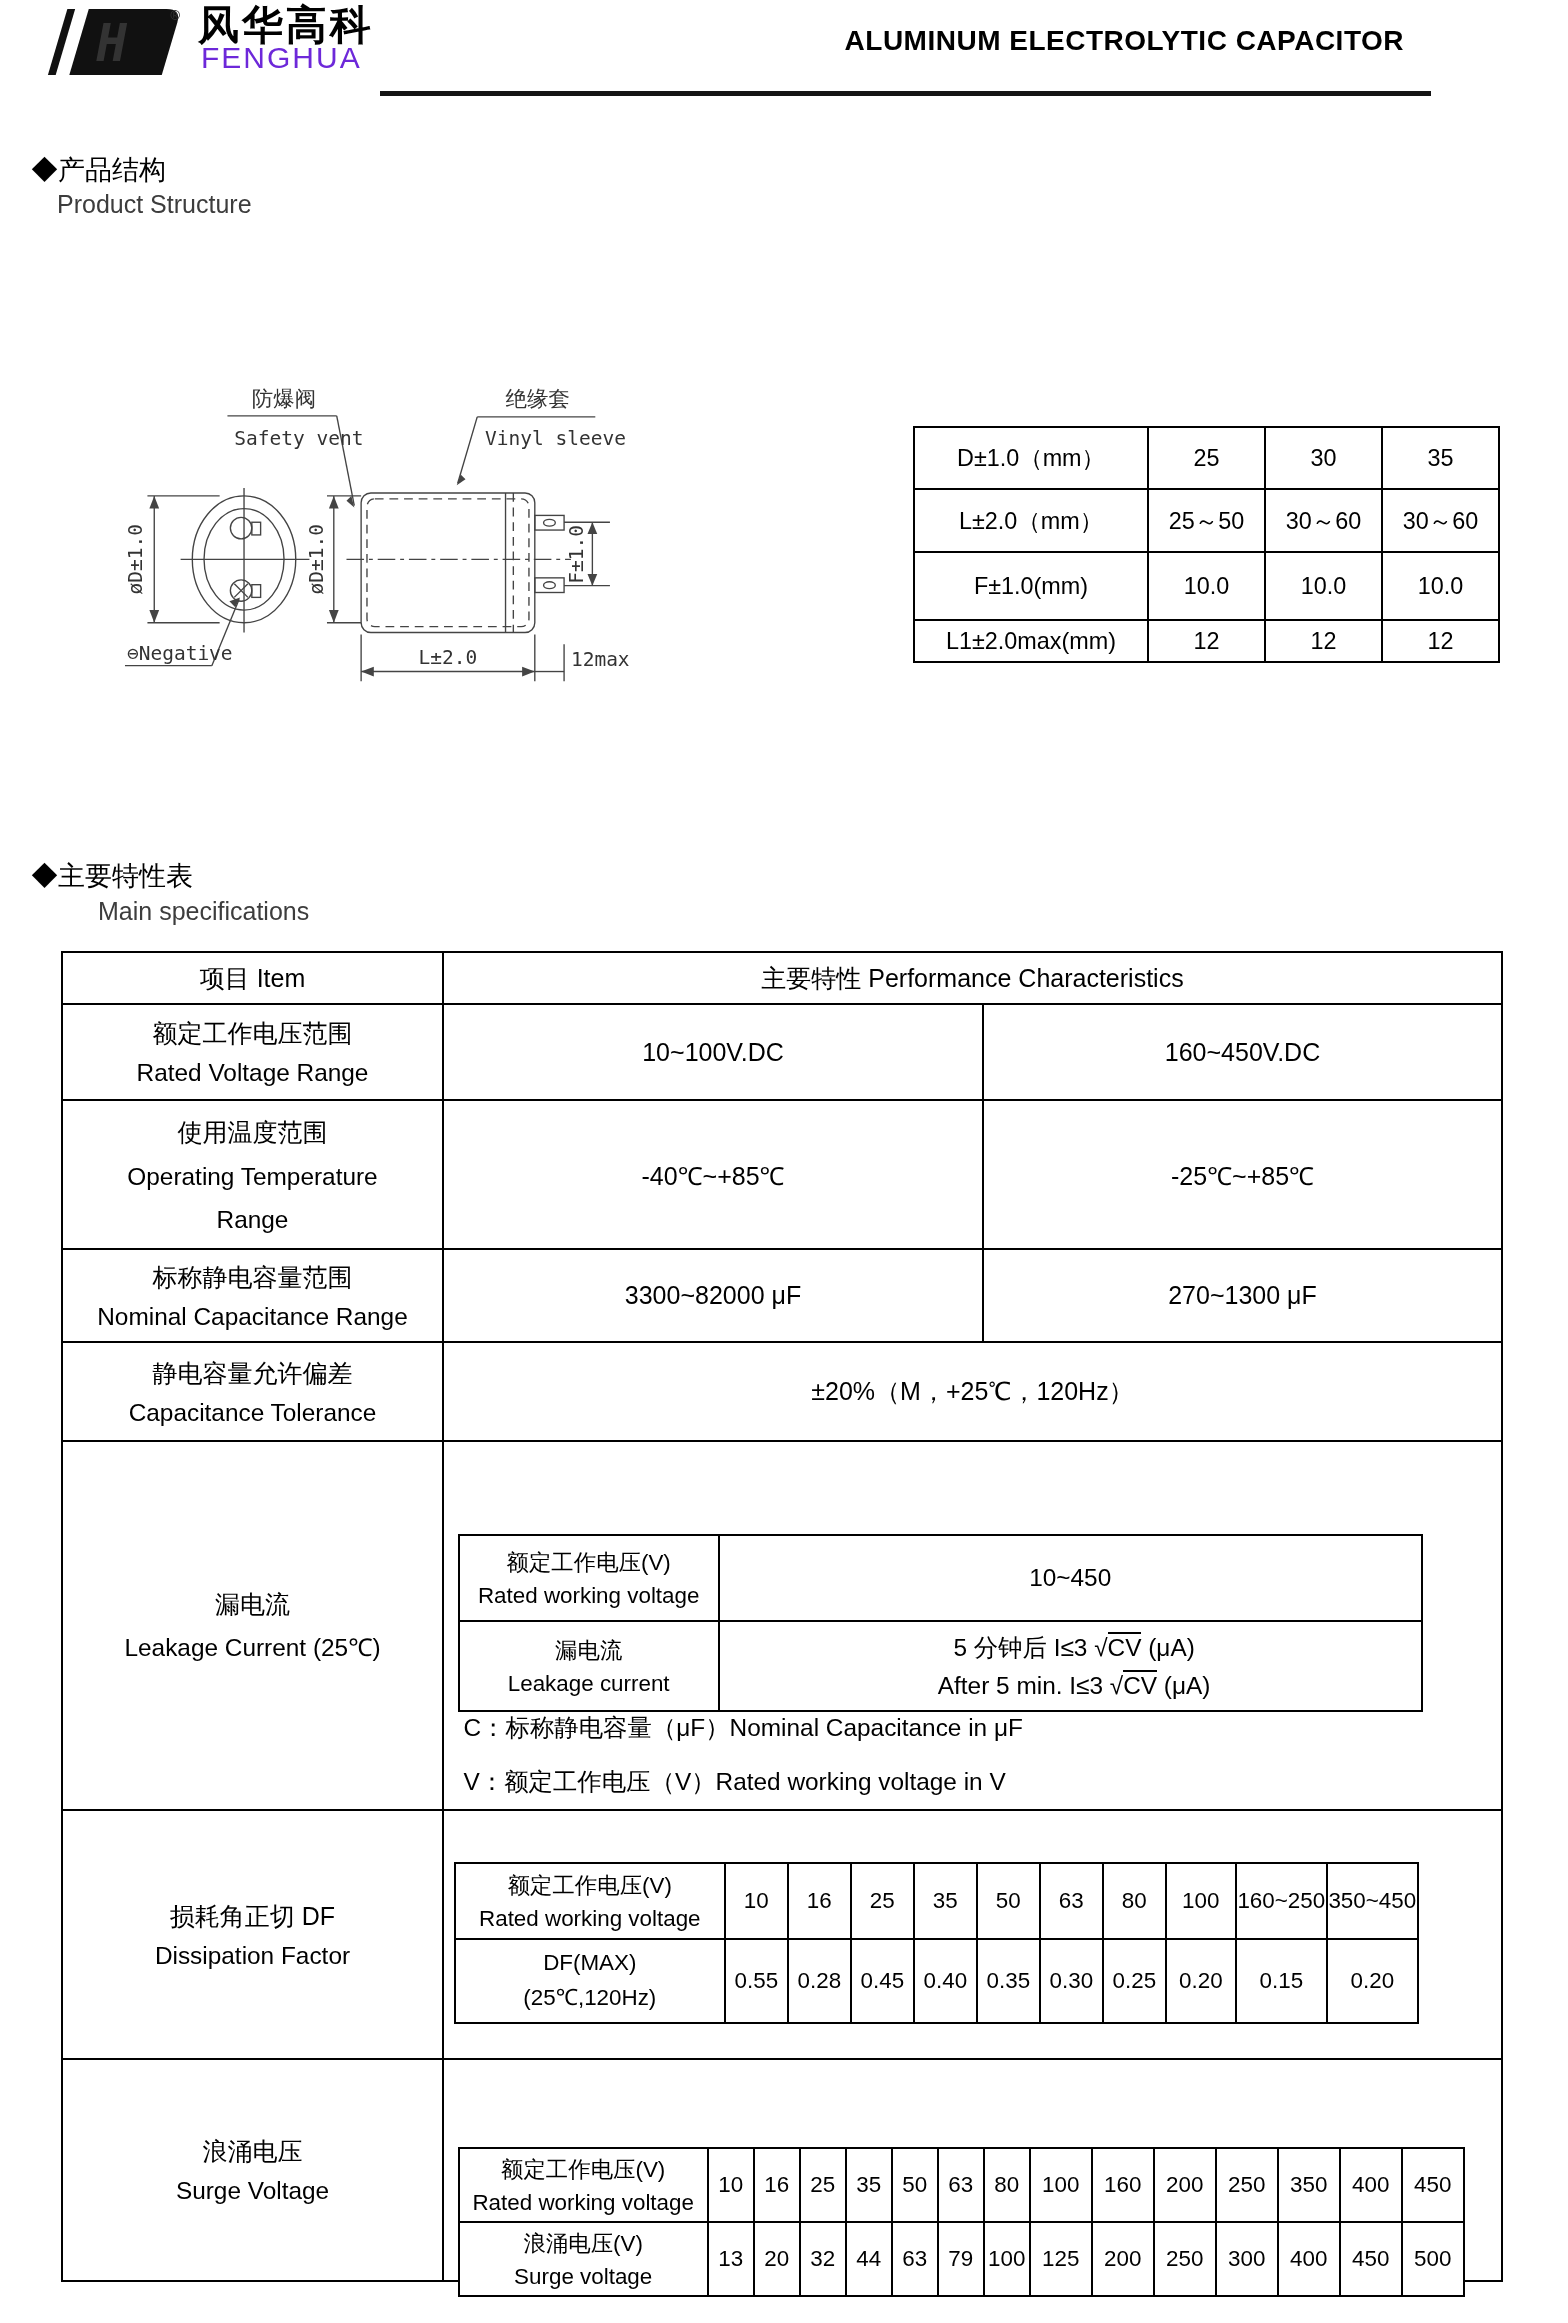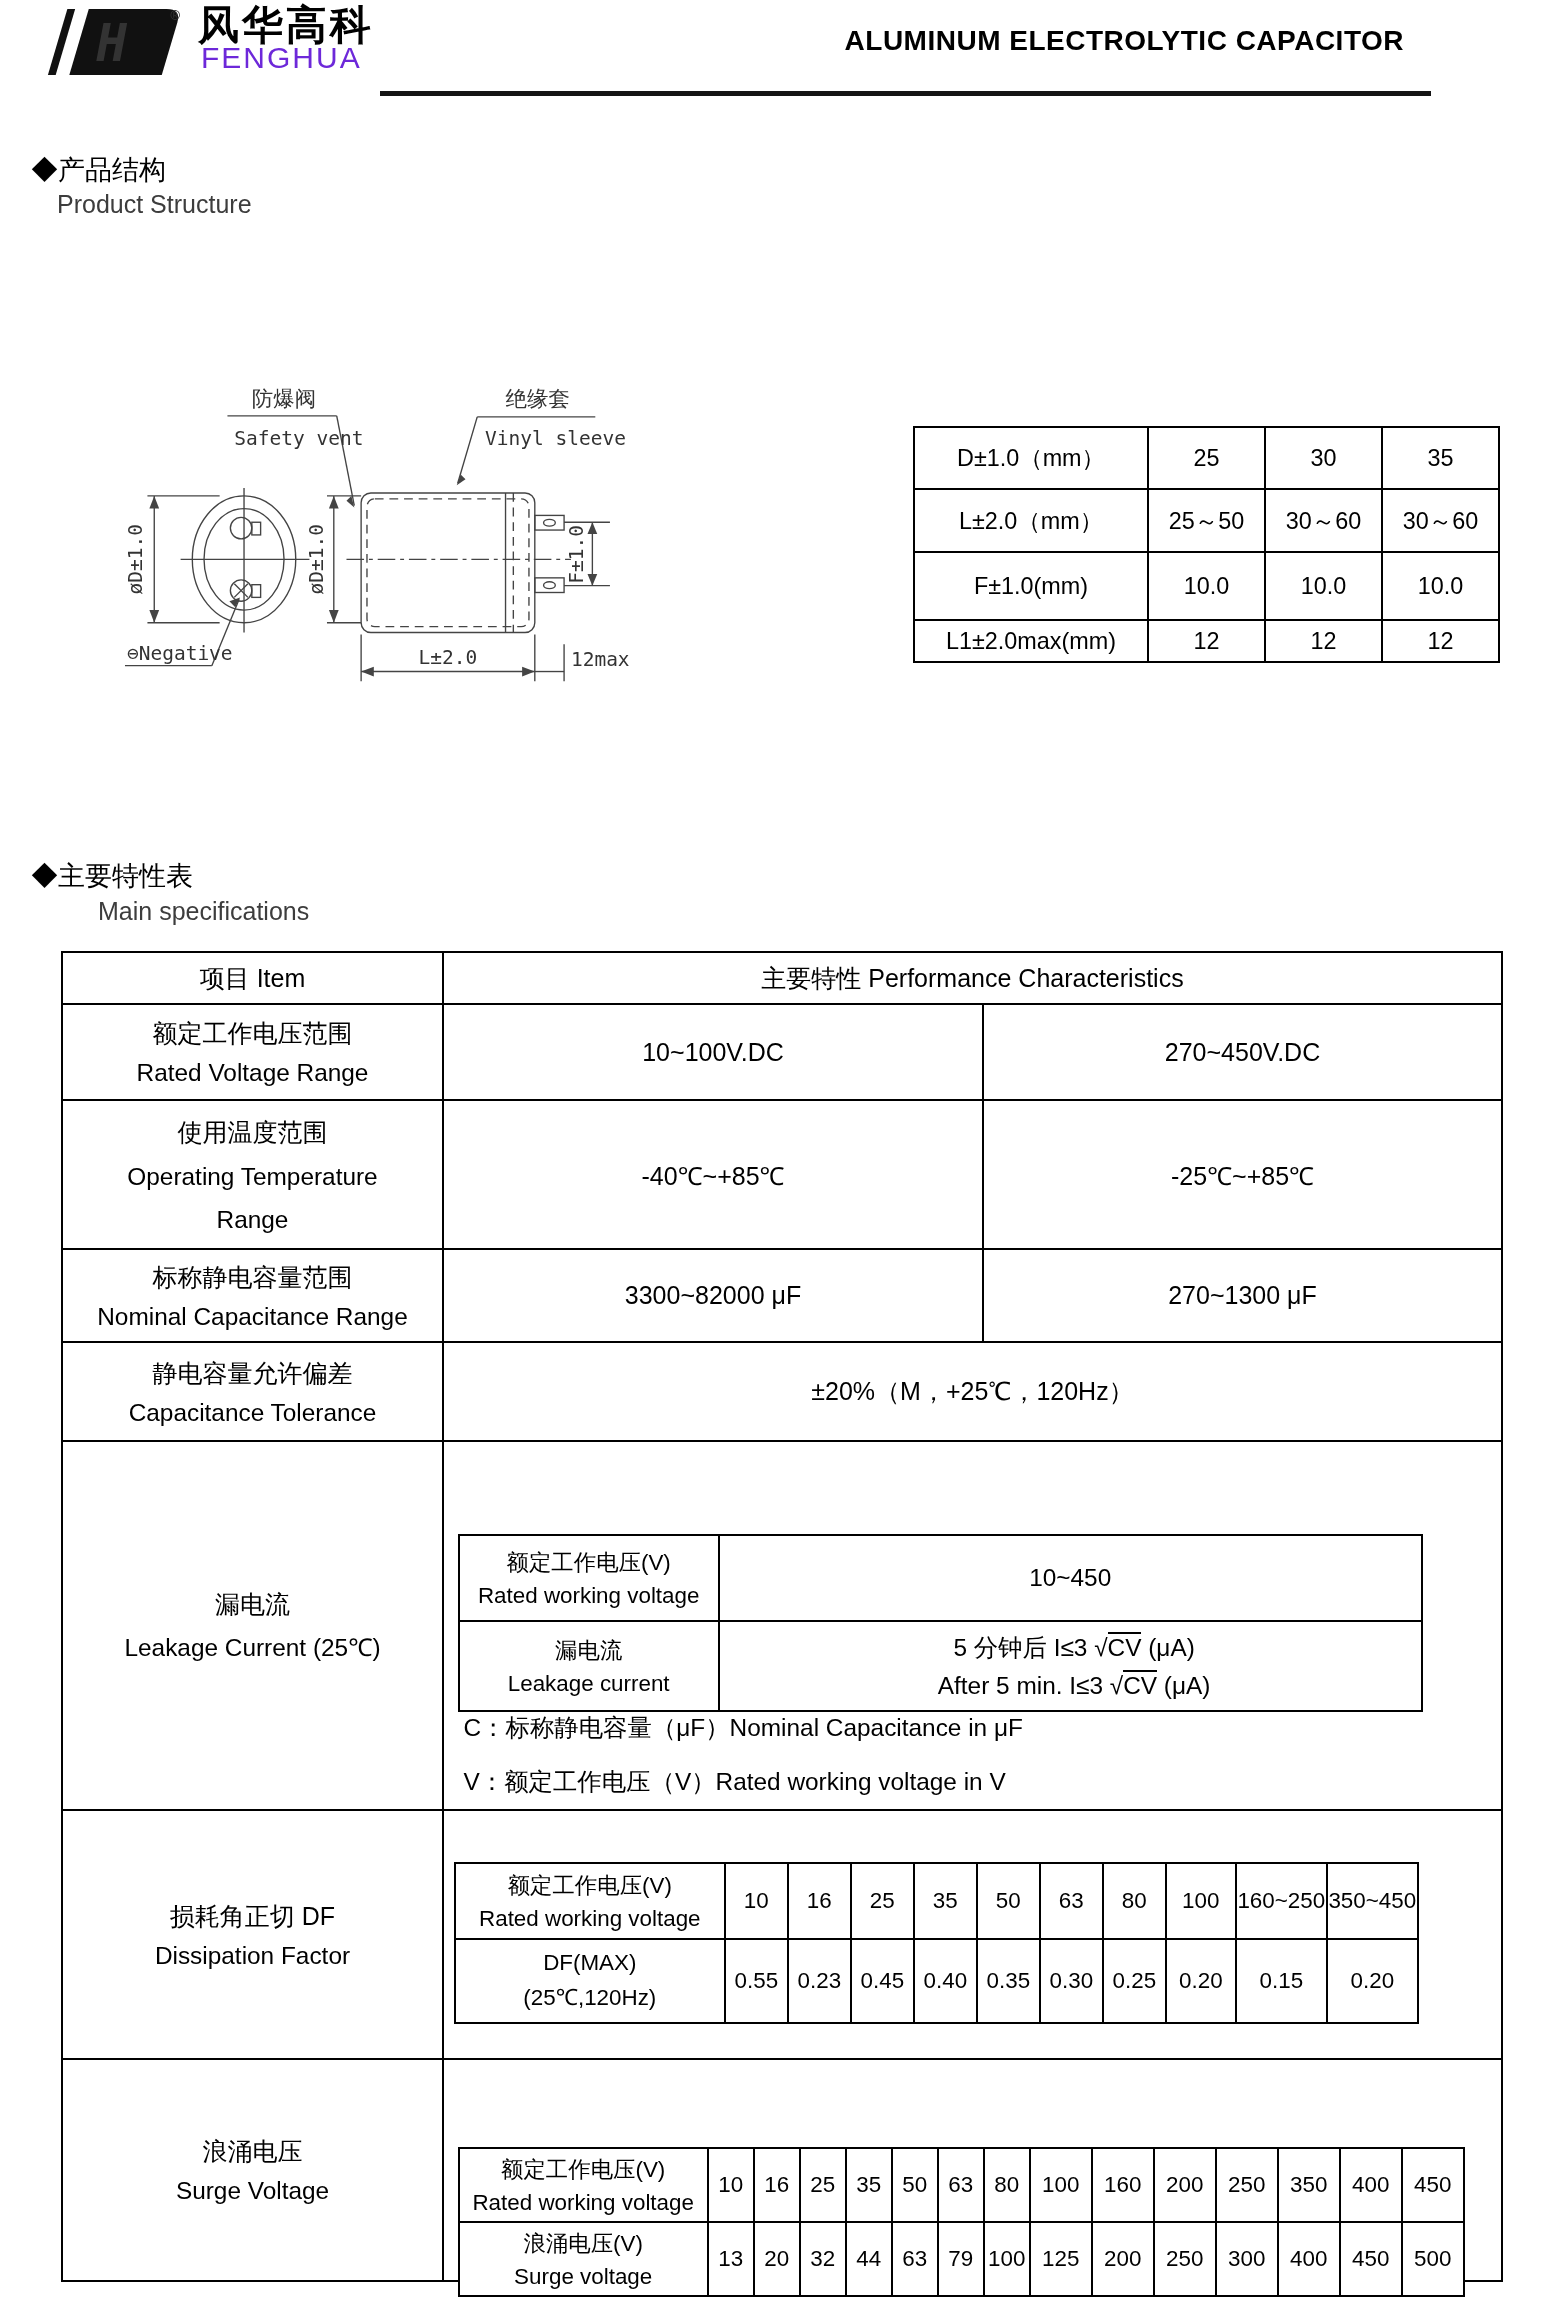--- a/index.html
+++ b/index.html
@@ -194,21 +194,21 @@
         <td>项目 Item</td>
         <td colspan="2">主要特性 Performance Characteristics</td>
       </tr>
 
       <tr style="height:96px">
         <td class="item">
           <div>额定工作电压范围</div>
           <div class="en">Rated Voltage Range</div>
         </td>
         <td>10~100V.DC</td>
-        <td>270~450V.DC</td>
+        <td>160~450V.DC</td>
       </tr>
 
       <tr style="height:134px">
         <td class="item item3">
           <div>使用温度范围</div>
           <div class="en">Operating Temperature</div>
           <div class="en">Range</div>
         </td>
         <td>-40℃~+85℃</td>
         <td>-25℃~+85℃</td>
@@ -303,21 +303,21 @@
                 <td>100</td>
                 <td>160~250</td>
                 <td>350~450</td>
               </tr>
               <tr style="height:84px">
                 <td class="lbl">
                   <div>DF(MAX)</div>
                   <div>(25℃,120Hz)</div>
                 </td>
                 <td>0.55</td>
-                <td>0.23</td>
+                <td>0.28</td>
                 <td>0.45</td>
                 <td>0.40</td>
                 <td>0.35</td>
                 <td>0.30</td>
                 <td>0.25</td>
                 <td>0.20</td>
                 <td>0.15</td>
                 <td>0.20</td>
               </tr>
             </tbody>

